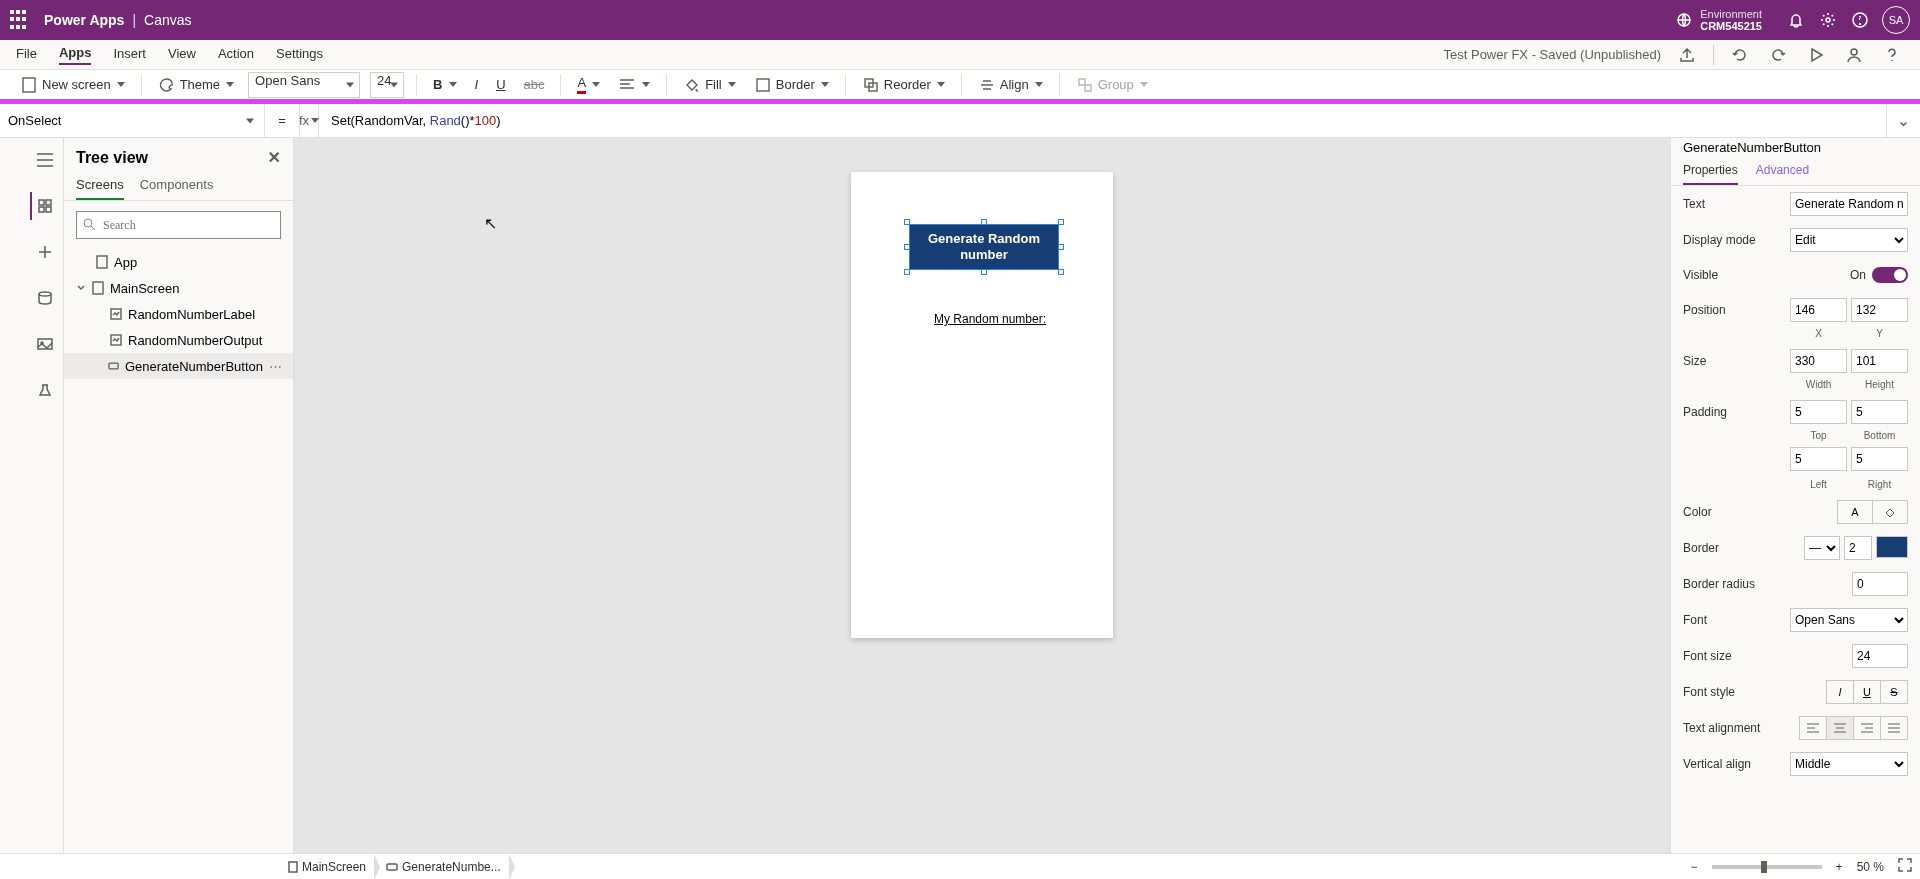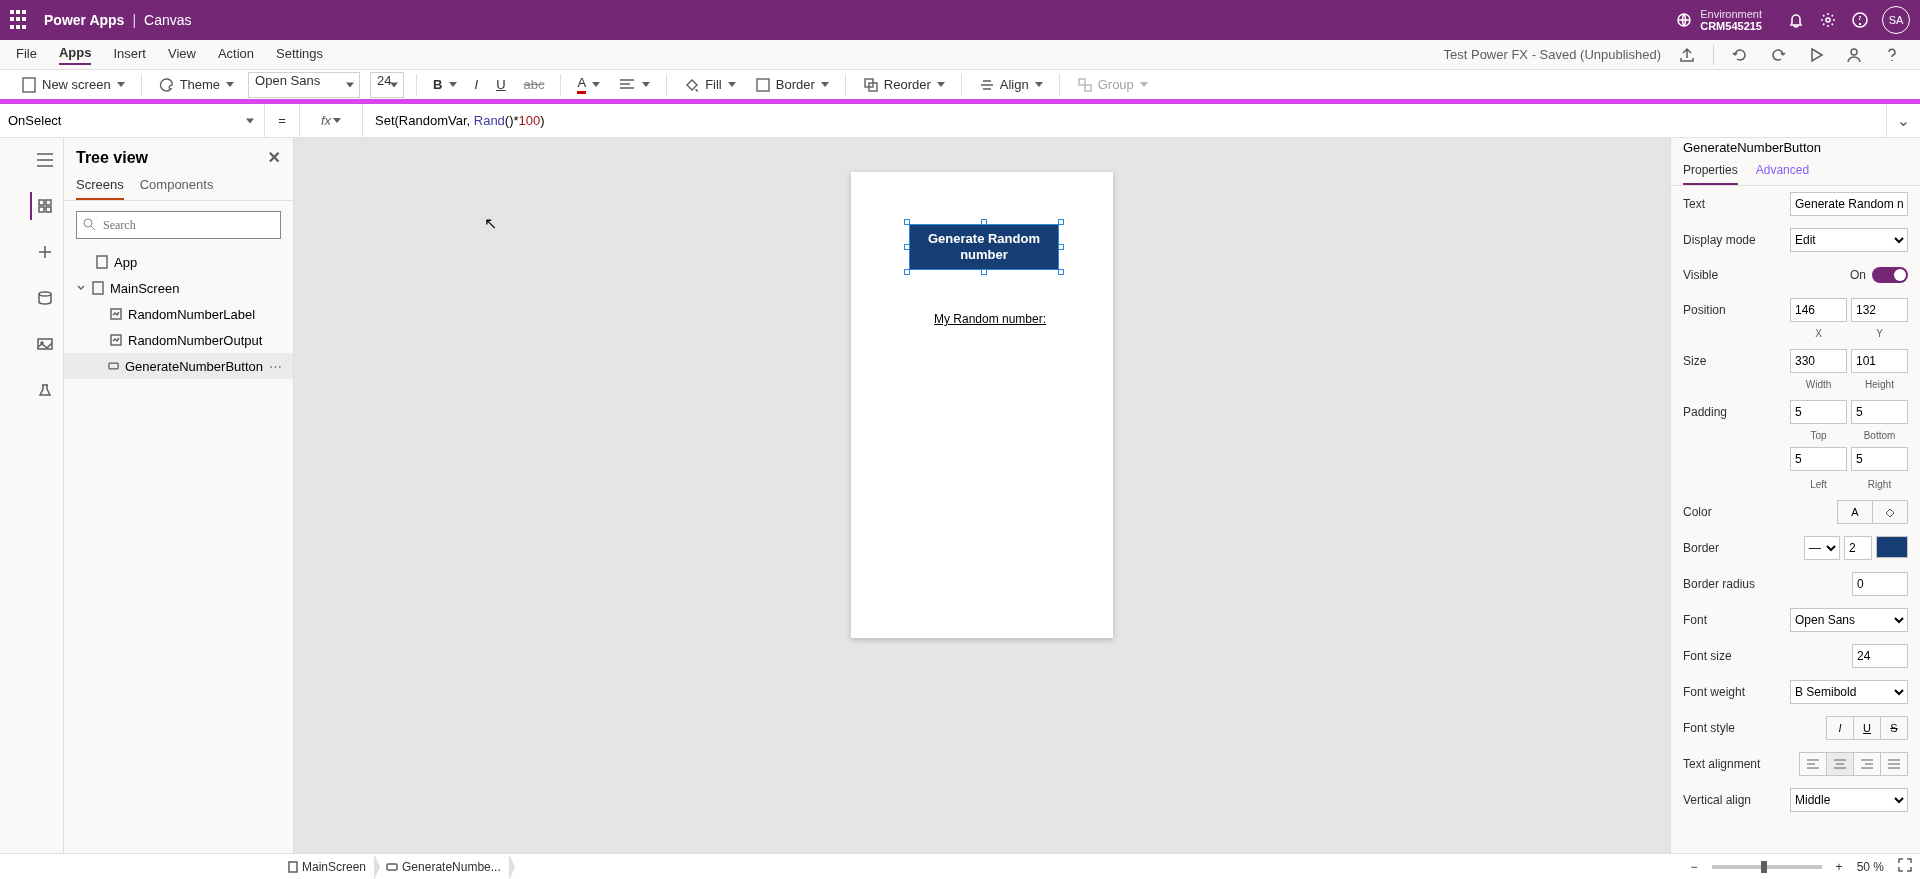--- a/index.html
+++ b/index.html
@@ -50,21 +50,21 @@
 .ribbon .ticon svg{stroke:#605e5c;fill:none;stroke-width:1.4;}
 
 
 .formula-row{height:34px;display:flex;align-items:center;background:#fff;border-bottom:1px solid #e1dfdd;
   font-size:13px;}
 .formula-row .prop-sel{width:265px;height:100%;border-right:1px solid #e1dfdd;display:flex;align-items:center;
   padding:0 8px;position:relative;}
 .formula-row .prop-sel::after{content:"";position:absolute;right:10px;top:50%;width:0;height:0;
   border-left:4px solid transparent;border-right:4px solid transparent;border-top:5px solid #605e5c;transform:translateY(-50%);}
 .formula-row .eq{width:34px;text-align:center;color:#323130;}
-.formula-row .fx{width:64px;display:flex;align-items:center;justify-content:center;gap:2px;color:#605e5c;font-style:italic;
+.formula-row .fx{width:20px;display:flex;align-items:center;justify-content:center;gap:2px;color:#605e5c;
   border-left:1px solid #e1dfdd;border-right:1px solid #e1dfdd;height:100%;}
 .formula-row .fx-chev{width:0;height:0;border-left:4px solid transparent;border-right:4px solid transparent;
   border-top:5px solid #605e5c;}
 .formula-row .formula{flex:1;padding:0 12px;font-family:Consolas,monospace;}
 .formula-row .formula .fn{color:#3b3b9f;}
 .formula-row .formula .num{color:#a31515;}
 .formula-row .expand{width:34px;height:100%;display:flex;align-items:center;justify-content:center;
   border-left:1px solid #e1dfdd;font-size:16px;color:#605e5c;cursor:pointer;}
 
 
@@ -74,21 +74,21 @@
 .left-rail .lricon{width:28px;height:28px;display:flex;align-items:center;justify-content:center;cursor:pointer;
   border-left:2px solid transparent;}
 .left-rail .lricon.active{border-left:2px solid #742774;}
 .left-rail svg{stroke:#605e5c;fill:none;stroke-width:1.5;}
 
 .tree{width:230px;background:#faf9f8;border-right:1px solid #e1dfdd;display:flex;flex-direction:column;font-size:13px;}
 .tree-head{display:flex;align-items:center;padding:10px 12px;font-size:16px;font-weight:600;}
 .tree-head .close{margin-left:auto;color:#605e5c;cursor:pointer;}
 .tree-tabs{display:flex;gap:16px;padding:0 12px;border-bottom:1px solid #e1dfdd;}
 .tree-tabs .tt{padding-bottom:6px;cursor:pointer;color:#605e5c;}
-.tree-tabs .tt.active{color:#323130;border-bottom:2px solid #c2410c;font-weight:400;}
+.tree-tabs .tt.active{color:#323130;border-bottom:2px solid #15803d;font-weight:400;}
 .tree-search{margin:10px 12px;position:relative;}
 .tree-search input{width:100%;height:28px;border:1px solid #8a8886;padding:0 6px 0 26px;font-size:12px;font-family:Liberation Serif, serif;}
 .tree-search .sicon{position:absolute;left:6px;top:6px;color:#8a8886;}
 .tree-list{flex:1;overflow:auto;}
 .tree-item{display:flex;align-items:center;height:26px;padding-left:12px;gap:6px;cursor:pointer;}
 .tree-item.selected{background:#edebe9;}
 .tree-item .ind1{width:14px;}
 .tree-item .ind2{width:28px;}
 .tree-item svg{stroke:#605e5c;fill:none;stroke-width:1.4;}
 .tree-item .chev{width:10px;height:10px;}
@@ -575,24 +575,20 @@
     </div>
     <div class="prop-row">
       <div class="plabel">Font</div>
       <div class="pval"><select><option>Open Sans</option></select></div>
     </div>
     <div class="prop-row">
       <div class="plabel">Font size</div>
       <div class="pval" style="width:56px;"><input type="text" value="24" style=""></div>
     </div>
     <div class="prop-row">
-      <div class="plabel">Font weight</div>
-      <div class="pval"><select><option>B  Semibold</option></select></div>
-    </div>
-    <div class="prop-row">
       <div class="plabel">Font style</div>
       <div class="btn-group">
         <div class="bg">
             <i>I</i>
           </div>
         <div class="bg">
             <u>U</u>
           </div>
         <div class="bg">
             <span style="text-decoration:line-through;">S</span>

